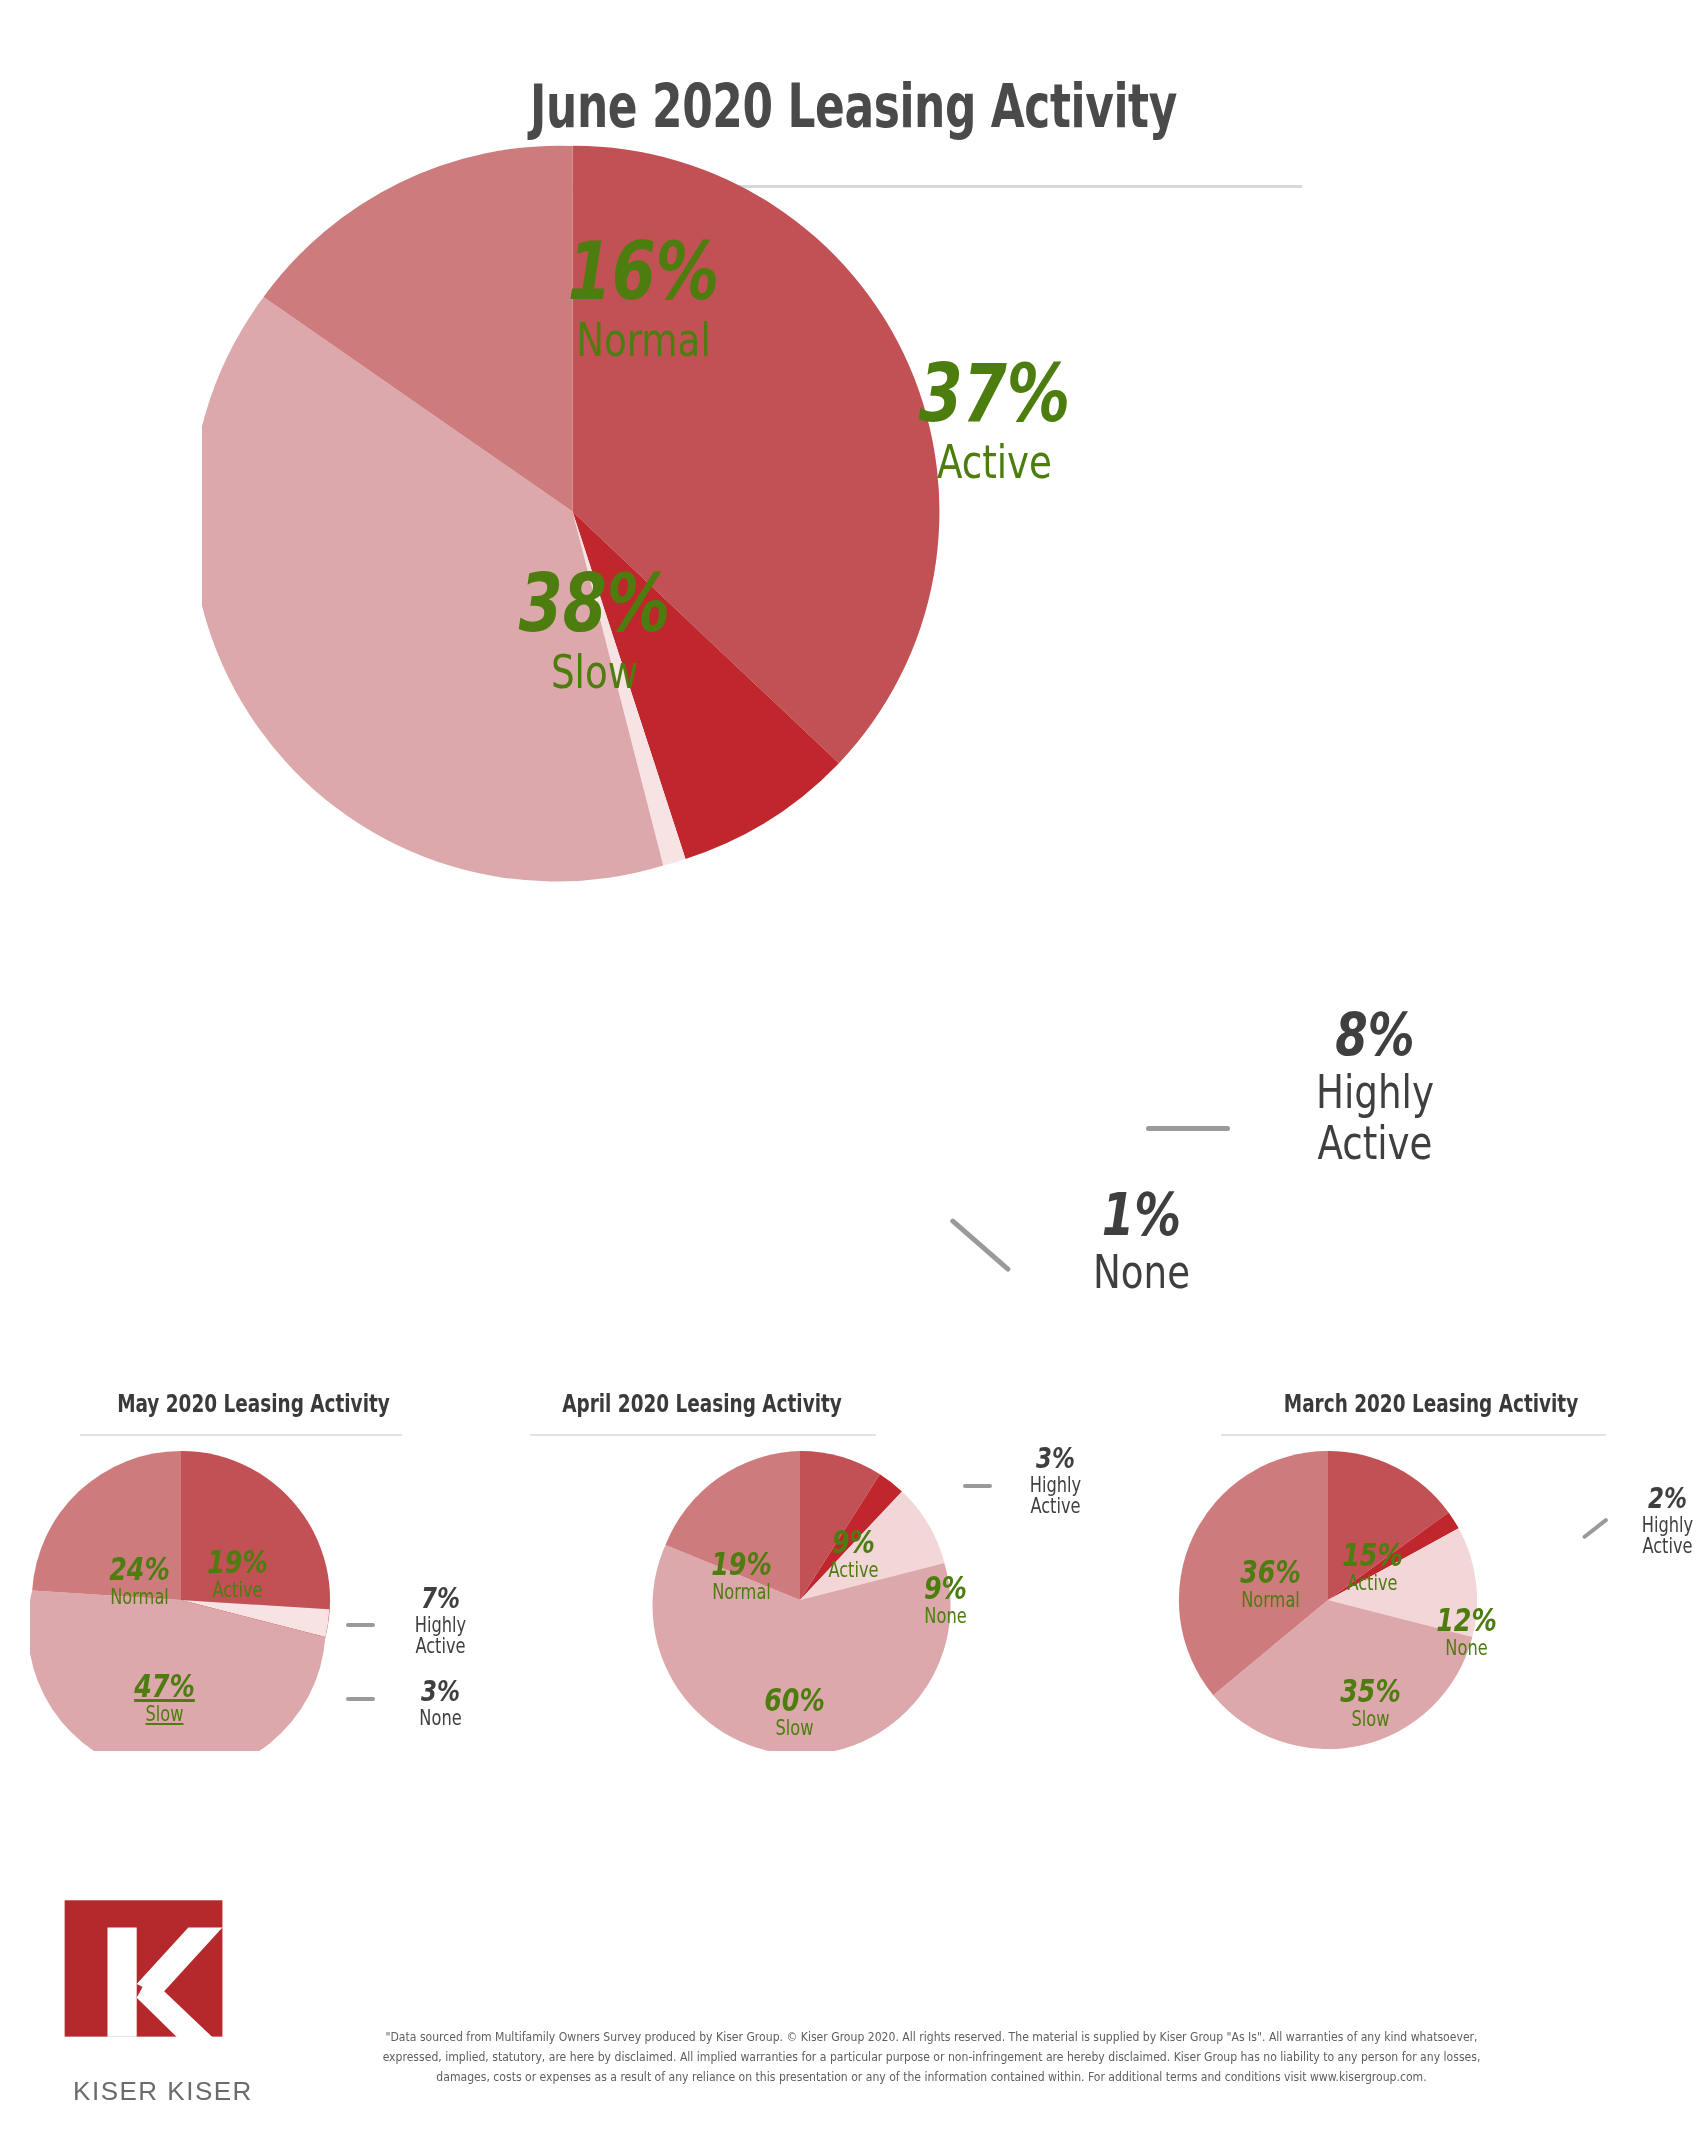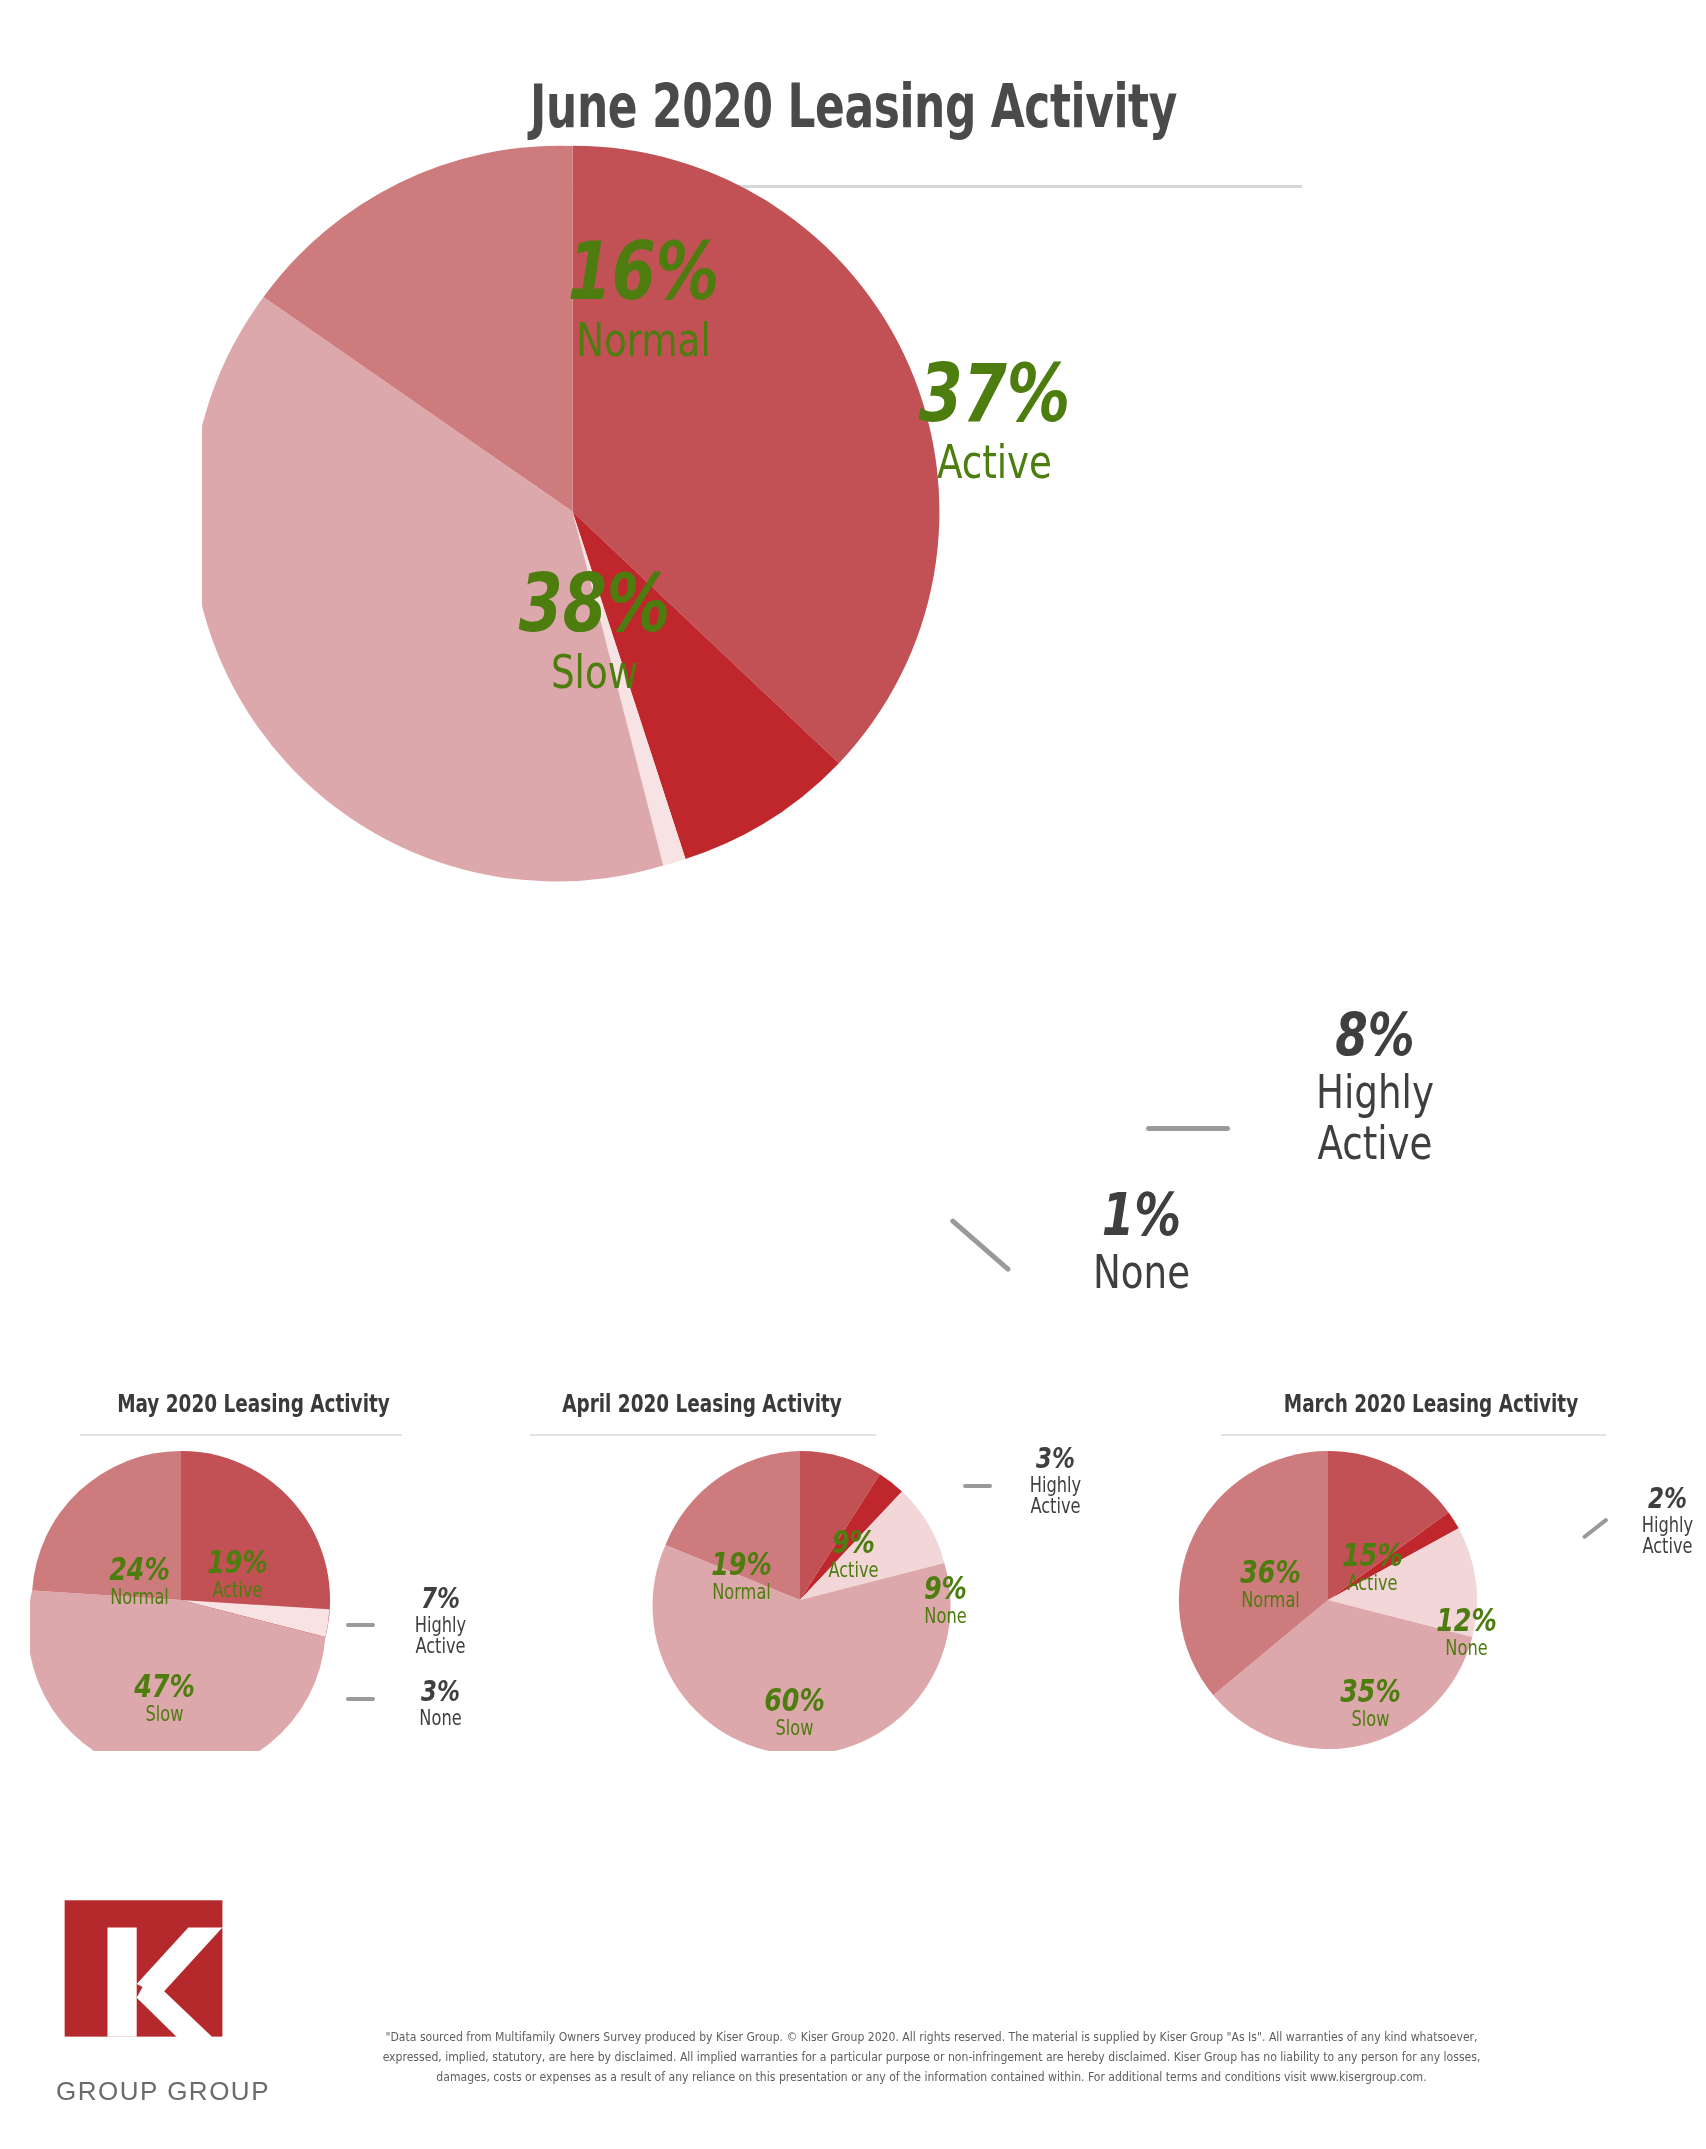--- a/index.html
+++ b/index.html
@@ -155,21 +155,21 @@
   </svg>
 
   <div class="slice-label small" style="left:71px;top:1553px;width:137px;">
     <span class="pct">24%</span>
     <span class="name">Normal</span>
   </div>
   <div class="slice-label small" style="left:174px;top:1546px;width:127px;">
     <span class="pct">19%</span>
     <span class="name">Active</span>
   </div>
-  <div class="slice-label small" style="left:101px;top:1670px;width:127px;">
+  <div class="slice-label small" style="left:101px;top:1670px;width:127px;text-decoration:underline;">
     <span class="pct">47%</span>
     <span class="name">Slow</span>
   </div>
 
   <div class="leader" style="left:346px;top:1623px;width:29px;height:3.9px;"></div>
   <div class="callout small" style="left:382px;top:1584px;width:117px;">
     <span class="pct">7%</span>
     <span class="name">Highly</span>
     <span class="name">Active</span>
   </div>
@@ -261,19 +261,19 @@
   </div>
 
   <div class="logo-wrap">
     <svg width="224" height="171" viewBox="0 0 230 175">
       <rect x="14" y="0" width="162" height="140" fill="#B5282B"></rect>
 
       <path d="M58,28 L88,28 L88,140 L58,140 Z" fill="#ffffff"></path>
       <path d="M88,86 L141,28 L176,28 L112,98 Z" fill="#ffffff"></path>
       <path d="M100,78 L182,156 L145,156 L88,100 Z" fill="#ffffff"></path>
     </svg>
-    <div class="logo-word">GROUP GROUP</div>
+    <div class="logo-word">KISER KISER</div>
   </div>
 
   <div class="footer">"Data sourced from Multifamily Owners Survey produced by Kiser Group. © Kiser Group 2020. All rights reserved. The material is supplied by Kiser Group "As Is". All warranties of any kind whatsoever, expressed, implied, statutory, are here by disclaimed. All implied warranties for a particular purpose or non-infringement are hereby disclaimed. Kiser Group has no liability to any person for any losses, damages, costs or expenses as a result of any reliance on this presentation or any of the information contained within. For additional terms and conditions visit www.kisergroup.com.</div>
 
 </div>
 
 
 </body></html>

